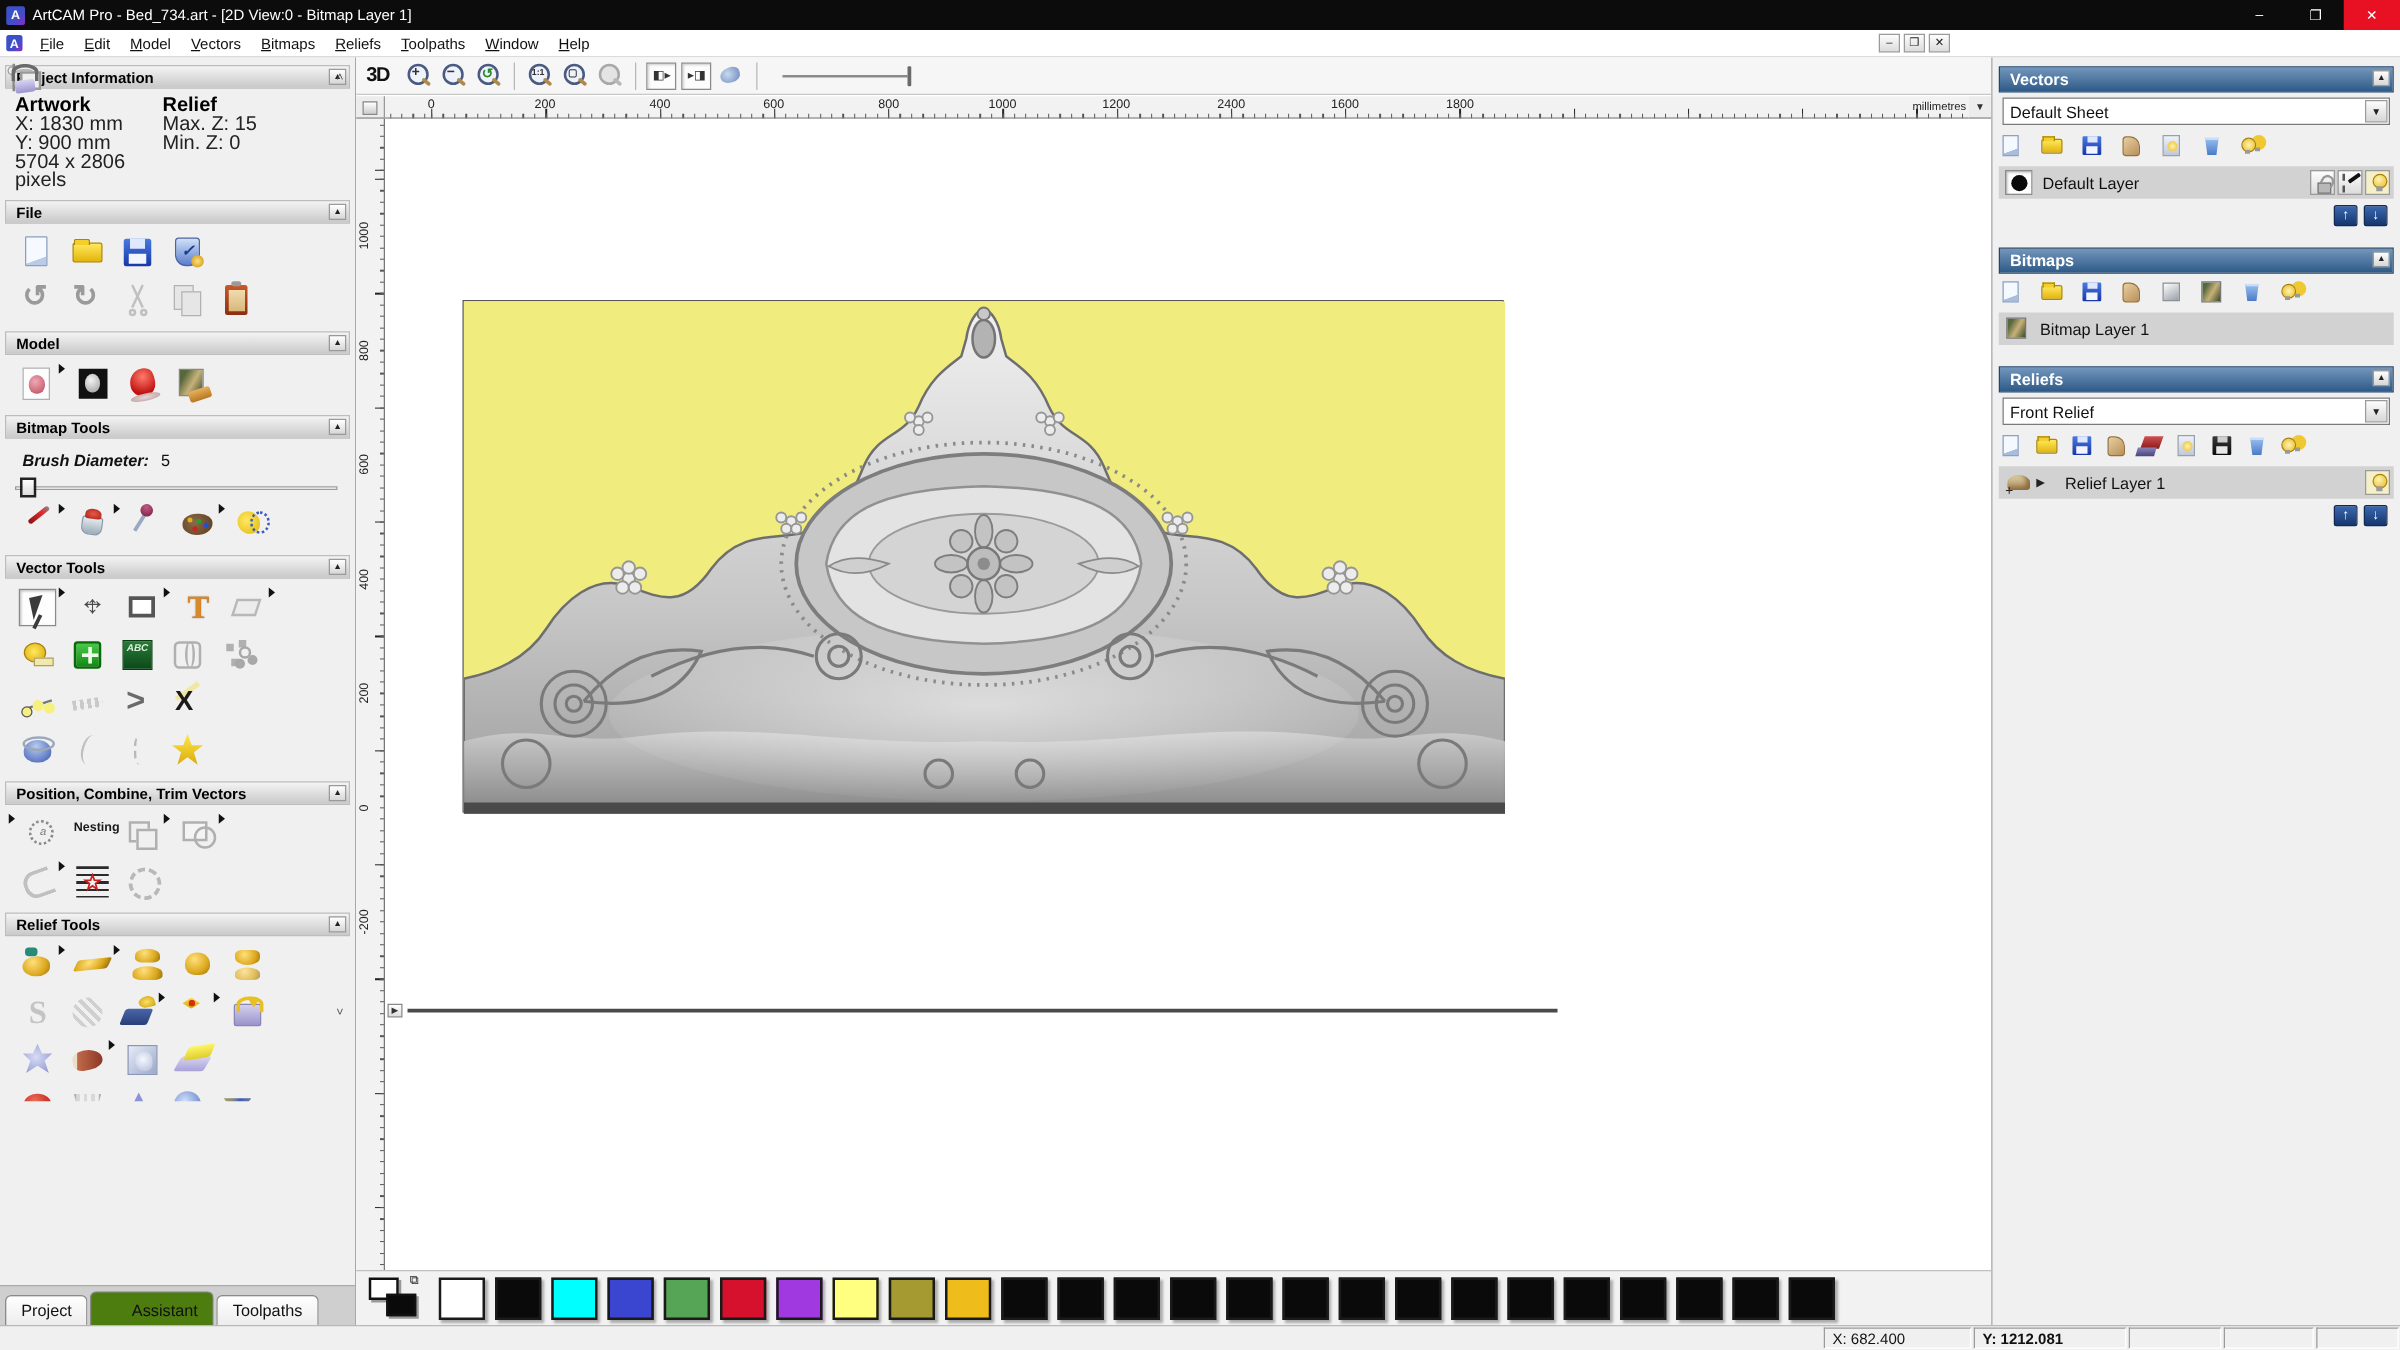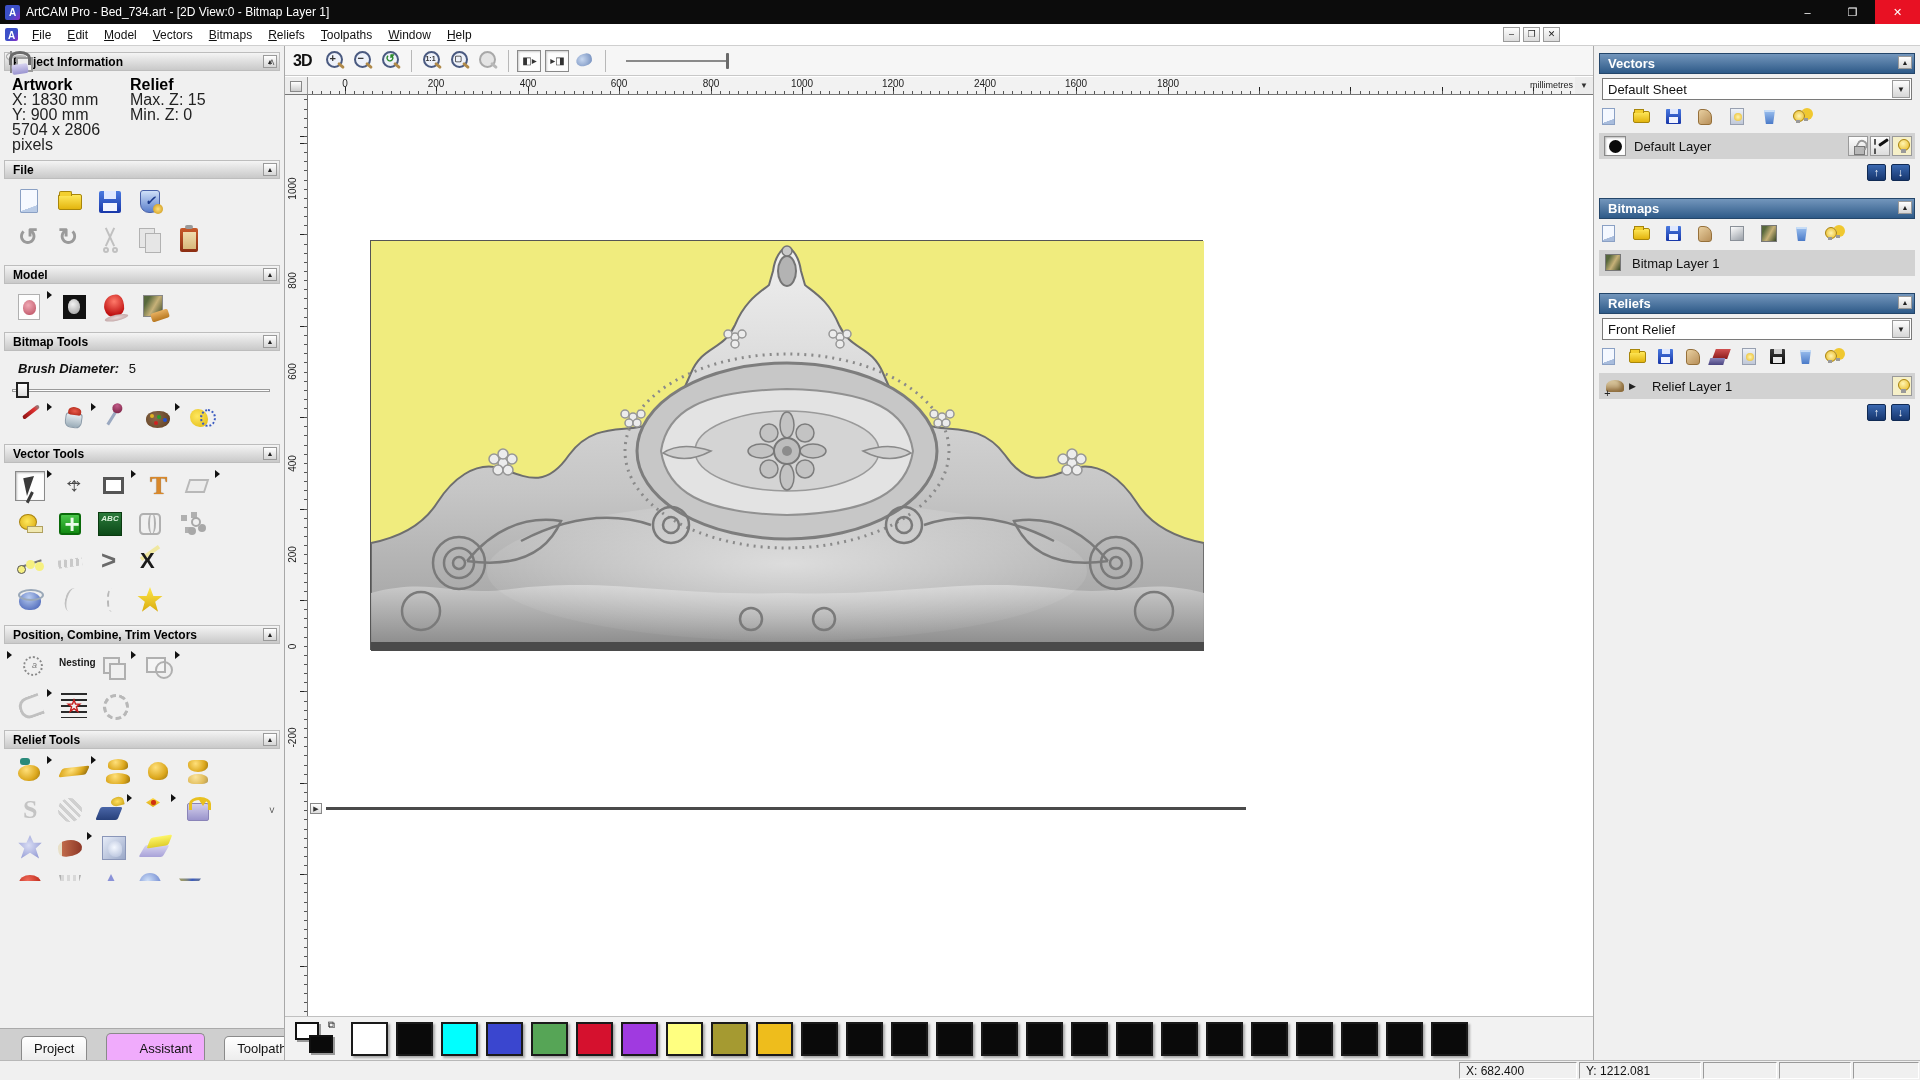--- a/index.html
+++ b/index.html
@@ -37,22 +37,22 @@
   .brush-label{font-size:13px;font-style:italic;font-weight:bold;color:#111;padding:6px 0 2px 12px;}
   .brush-label span{font-style:normal;font-weight:normal;margin-left:6px;}
   .slider{position:relative;margin:4px 14px 2px 12px;height:16px;}
   .slider .track{position:absolute;left:0;right:0;top:7px;height:3px;background:#fdfdfd;border:1px solid #9a9a9a;}
   .slider .thumb{position:absolute;left:4px;top:0;width:13px;height:16px;background:linear-gradient(#fff,#ddd);border:2px solid #222;}
   .panel-scroll-up,.panel-scroll-dn{position:absolute;right:5px;width:14px;height:12px;color:#555;font-size:10px;line-height:10px;text-align:center;}
   .panel-scroll-up{top:12px;} .panel-scroll-dn{top:760px;}
 
   
   .tabstrip{position:absolute;left:0;bottom:0;width:100%;height:32px;background:#cfcfcf;border-top:1px solid #aaa;display:flex;align-items:flex-end;padding-left:4px;}
-  .tab{background:linear-gradient(#fff,#ececec);border:1px solid #8a8a8a;border-bottom:none;border-radius:5px 5px 0 0;font-size:13px;color:#111;padding:4px 12px 5px 12px;margin-right:2px;position:relative;top:1px;margin-left:17px;}
-  .tab.active{padding-top:7px;background:#f0abfc;z-index:2;padding-left:32px;}
+  .tab{background:linear-gradient(#fff,#ececec);border:1px solid #8a8a8a;border-bottom:none;border-radius:5px 5px 0 0;font-size:13px;color:#111;padding:4px 12px 5px 12px;margin-right:2px;position:relative;top:1px;}
+  .tab.active{padding-top:7px;background:#4d7c0f;z-index:2;padding-left:32px;}
 
   
   .i-page{position:absolute;left:5px;top:2px;width:18px;height:24px;background:linear-gradient(160deg,#f6f9ff 75%,#b9cbe6 76%);border:1px solid #8aa0c4;border-radius:1px;}
   .i-folder{position:absolute;left:3px;top:7px;width:24px;height:16px;background:linear-gradient(#ffe85a,#e3b50e);border:1px solid #a8860a;border-radius:2px;}
   .i-folder::before{content:"";position:absolute;left:0;top:-4px;width:11px;height:4px;background:#f3cf2e;border:1px solid #a8860a;border-bottom:none;border-radius:2px 2px 0 0;}
   .i-floppy{position:absolute;left:4px;top:4px;width:22px;height:22px;background:linear-gradient(#4a7ae0,#1736a8);border-radius:2px;}
   .i-floppy::before{content:"";position:absolute;left:5px;top:0;width:12px;height:8px;background:#dfe8ff;}
   .i-floppy::after{content:"";position:absolute;left:4px;bottom:2px;width:14px;height:8px;background:#f2f4ff;}
   .i-options{position:absolute;left:5px;top:3px;width:20px;height:23px;background:linear-gradient(#cfe0f8,#5a7ecb);border:1px solid #4a62a8;border-radius:3px 3px 9px 9px;}
   .i-options::before{content:"✓";position:absolute;left:4px;top:2px;font-size:13px;color:#1b3a8c;font-weight:bold;}
@@ -884,19 +884,19 @@
     <div class="rp-arrows">
       <div class="abtn">↑</div>
       <div class="abtn">↓</div>
     </div>
 
   </div>
 
   <div class="statusbar">
     <div class="sb-spacer"></div>
     <div class="sb-cell" style="width:118px;">X: 682.400</div>
-    <div class="sb-cell" style="width:122px;">Y: 1212.081</div>
+    <div class="sb-cell" style="width:122px;font-weight:bold;">Y: 1212.081</div>
     <div class="sb-cell" style="width:74px;"></div>
     <div class="sb-cell" style="width:72px;"></div>
     <div class="sb-cell" style="width:66px;"></div>
   </div>
 
 </div>
 
 </body></html>

